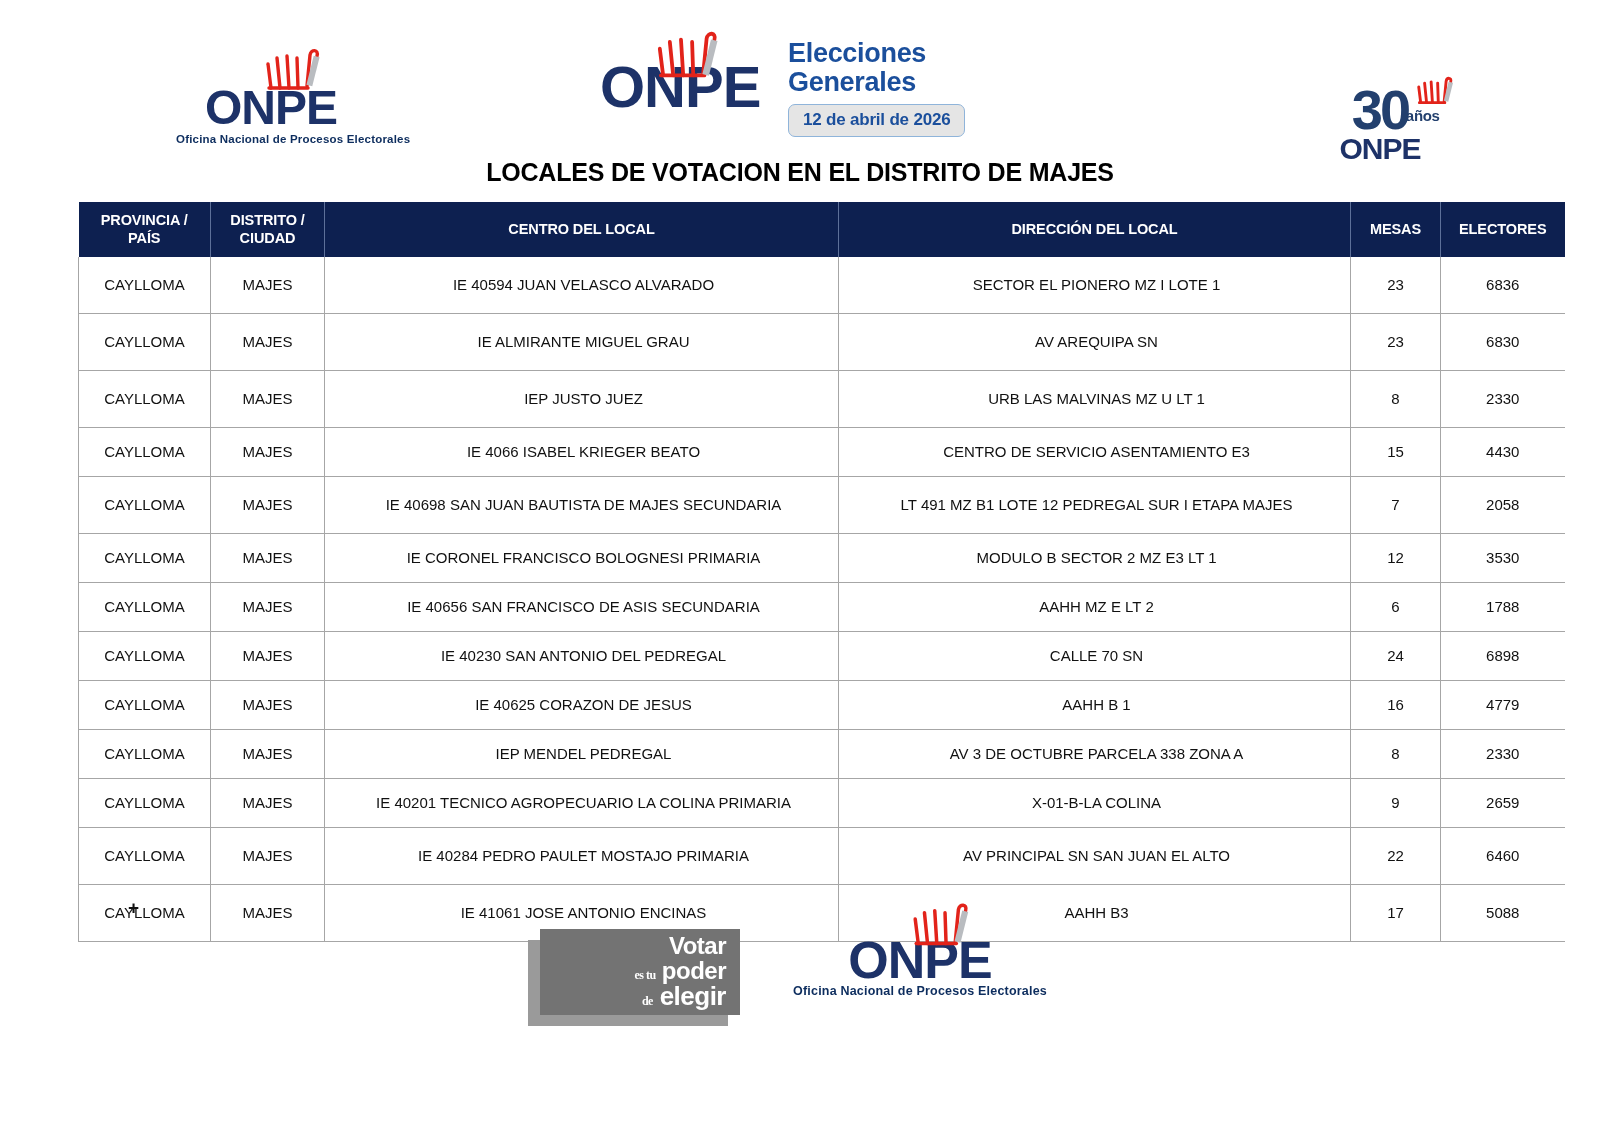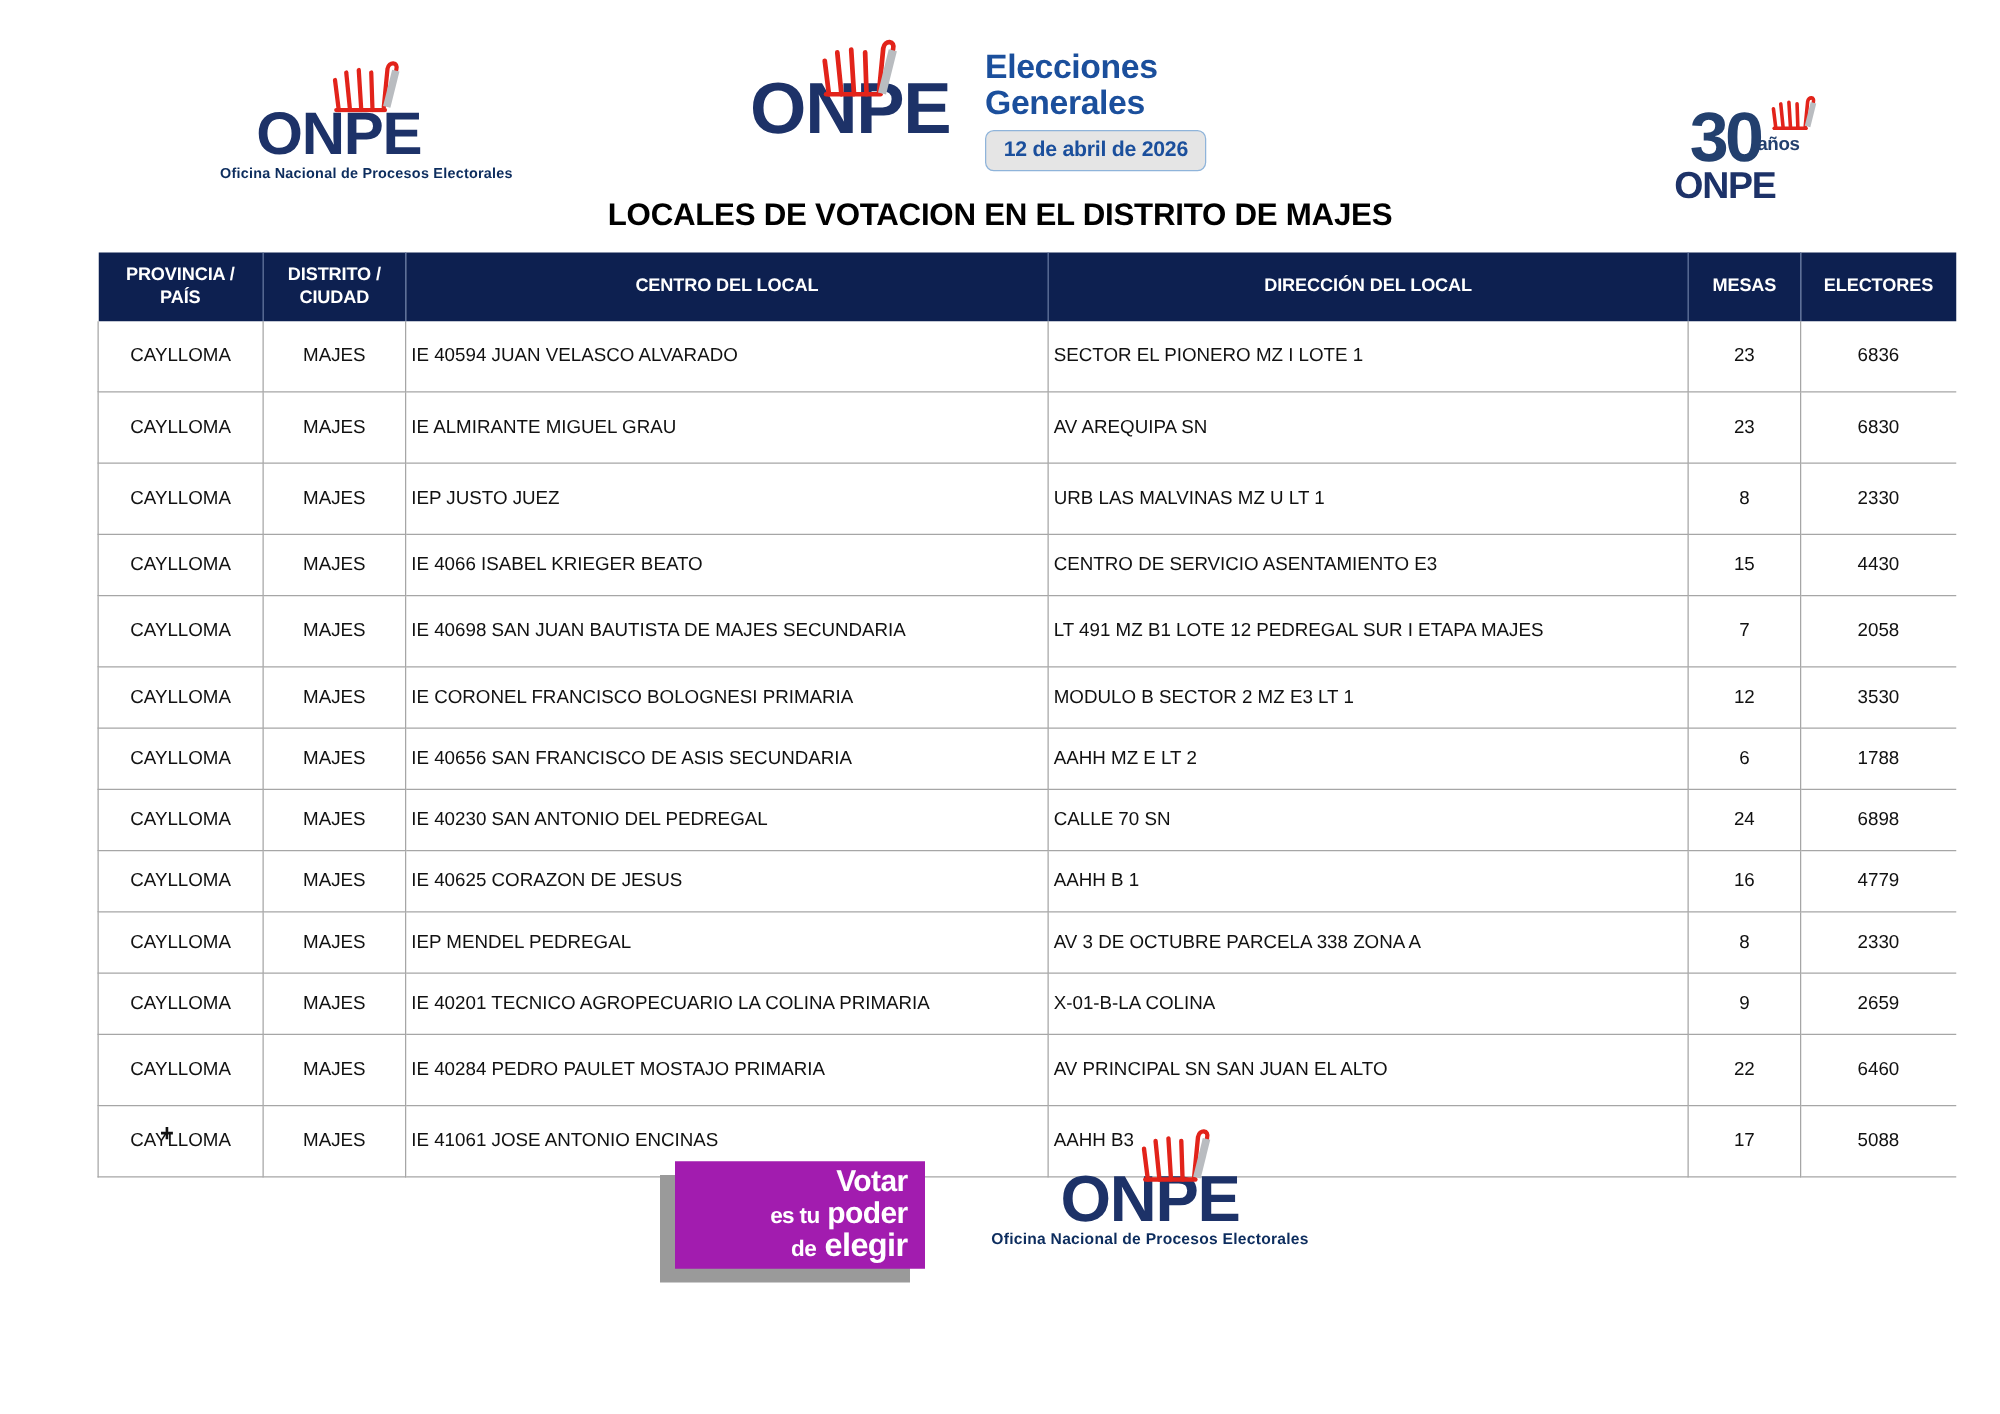--- a/index.html
+++ b/index.html
@@ -86,21 +86,21 @@
   tbody td{
     font-size:15px;
     border-bottom:1px solid #a6a6a6;
     border-right:1px solid #a6a6a6;
     color:#111;
     vertical-align:middle;
     padding:0 0 0 0;
   }
   tbody tr td:first-child{border-left:1px solid #a6a6a6;}
   tbody td.c-prov,tbody td.c-dist{text-align:center;}
-  tbody td.c-name,tbody td.c-addr{text-align:left;padding-left:4px;margin-left:44px;}
+  tbody td.c-name,tbody td.c-addr{text-align:center;padding-left:4px;margin-left:44px;}
   tbody td.c-mesas,tbody td.c-elec{text-align:center;}
   tbody td.c-elec{border-right:none;}
   .col1{width:132px;}
   .col2{width:114px;}
   .col3{width:514px;}
   .col4{width:512px;}
   .col5{width:90px;}
   .col6{width:124px;}
   .plus-mark{
     position:absolute;left:128px;top:898px;
@@ -112,27 +112,27 @@
     position:absolute;left:0;top:922px;width:1600px;height:120px;
   }
   .slogan{
     position:absolute;left:540px;top:7px;
   }
   .slogan-shadow{
     position:absolute;left:-12px;top:11px;width:200px;height:86px;
     background:#9a9a9a;
   }
   .slogan-box{
-    position:relative;width:200px;height:86px;background:#a21caf;
+    position:relative;width:200px;height:86px;background:#737373;
     display:flex;flex-direction:column;justify-content:center;
     align-items:flex-end;padding-right:14px;box-sizing:border-box;
   }
   .sl1{color:#fff;font-weight:bold;font-size:24px;line-height:1.02;letter-spacing:-.5px;}
   .sl2{color:#fff;font-size:24px;font-weight:bold;line-height:1.02;letter-spacing:-.5px;}
-  .sl2 .sm, .sl3 .sm{font-size:18px;font-weight:bold;}
+  .sl2 .sm, .sl3 .sm{font-size:12px;font-weight:bold;font-family:Liberation Serif, serif;}
   .sl3{color:#fff;font-size:26px;font-weight:bold;line-height:1.02;letter-spacing:-.5px;}
   .footer-onpe{
     position:absolute;left:790px;top:12px;width:260px;text-align:center;
   }
   .footer-onpe .onpe-word{font-size:52px;}
   .footer-onpe .onpe-sub{font-size:12.5px;margin-top:-2px;}
 </style>
 </head>
 <body>
 

